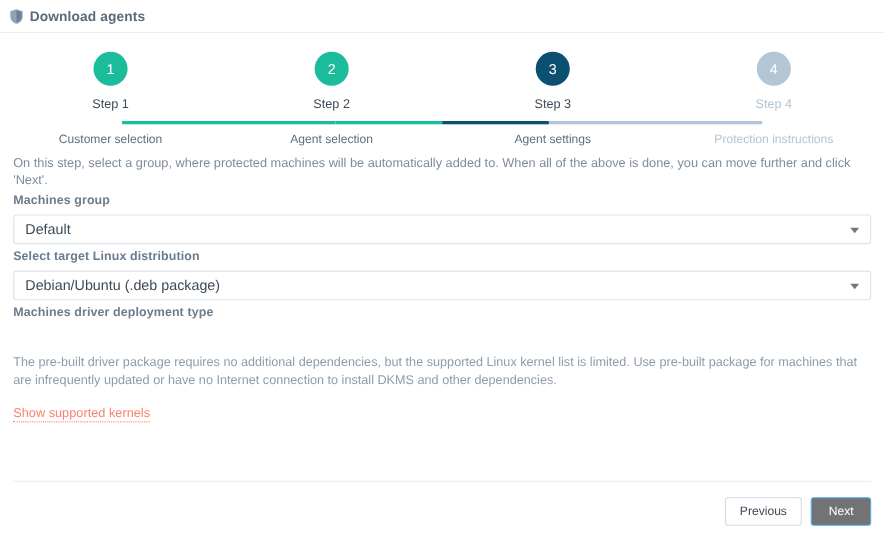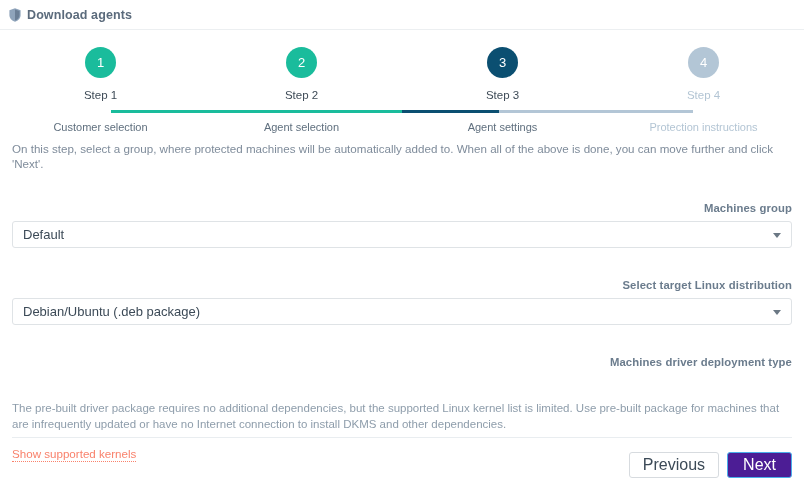--- a/index.html
+++ b/index.html
@@ -67,21 +67,21 @@
   .step.inactive .step-sub { color: #b3c5d4; }
 
   
   .content { padding: 0 12px; }
   .intro {
     margin-top: 22px;
     font-size: 11.6px;
     color: #7f8c9b;
     line-height: 15px;
   }
-  .field { margin-top: 31px; text-align: right; }
+  .field { margin-top: 5px; }
   .field-label {
     font-size: 11.3px;
     font-weight: bold;
     color: #6b7c8d;
     margin-bottom: 7px;
     letter-spacing: .1px;
   }
   .select {
     position: relative;
     height: 27px;
@@ -123,21 +123,21 @@
     left: 12px; right: 12px; top: 437px;
     height: 1px; background: #e9edf0;
   }
   .actions {
     position: absolute; right: 12px; top: 452px;
     display: flex; gap: 8px;
   }
   .btn {
     height: 26px;
     border-radius: 3px;
-    font-size: 16px;
+    font-size: 11px;
     display: flex; align-items: center; justify-content: center;
     cursor: pointer;
     padding: 0 13px;
     border: 1px solid transparent;
   }
   .btn-prev { background:#ffffff; border-color:#d7dbdf; color:#3c4a57; }
   .btn-next { background:#4aaeea; color:#ffffff; border-color:#4aaeea; padding: 0 15px; }
 </style>
 </head>
 <body>
@@ -209,16 +209,16 @@
 
     <div class="hint">The pre-built driver package requires no additional dependencies, but the supported Linux kernel list is limited. Use pre-built package for machines that are infrequently updated or have no Internet connection to install DKMS and other dependencies.</div>
 
     <a class="kernels-link" href="#" style="color: rgb(249, 130, 108); border-bottom-color: rgb(249, 130, 108);">Show supported kernels</a>
   </div>
 
   <div class="footer-rule"></div>
 
   <div class="actions">
     <div class="btn btn-prev">Previous</div>
-    <div class="btn btn-next" style="background: #4c1d95; border-color: rgb(74, 174, 234);">Next</div>
+    <div class="btn btn-next" style="background: #737373; border-color: rgb(74, 174, 234);">Next</div>
   </div>
 
 </div>
 
 </body></html>

